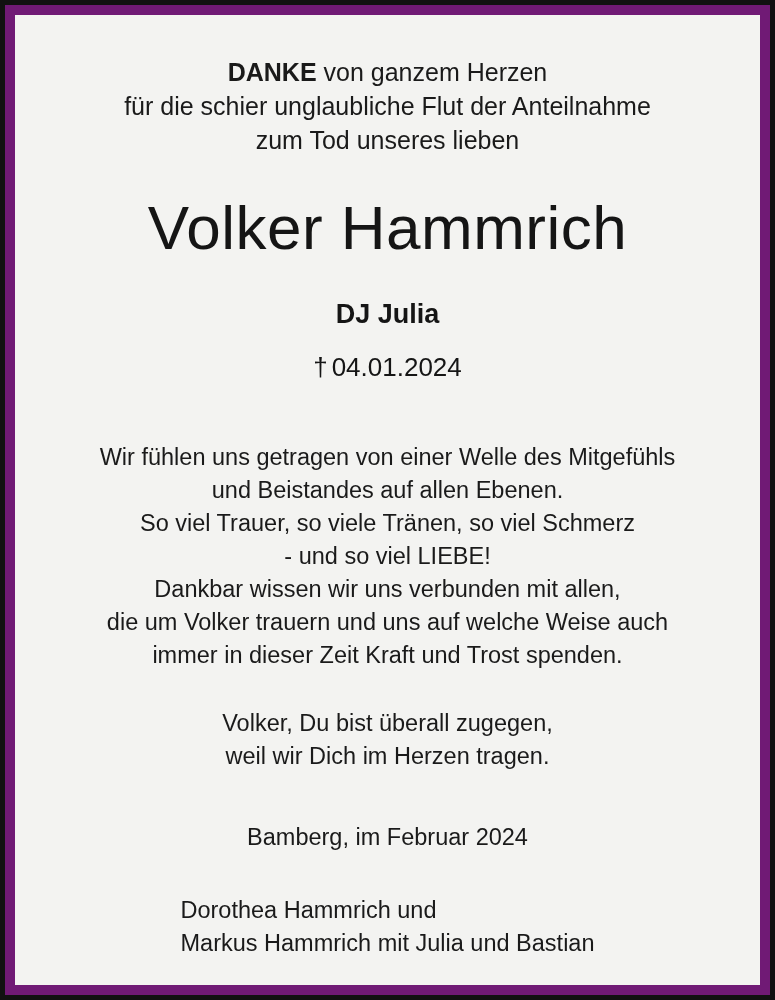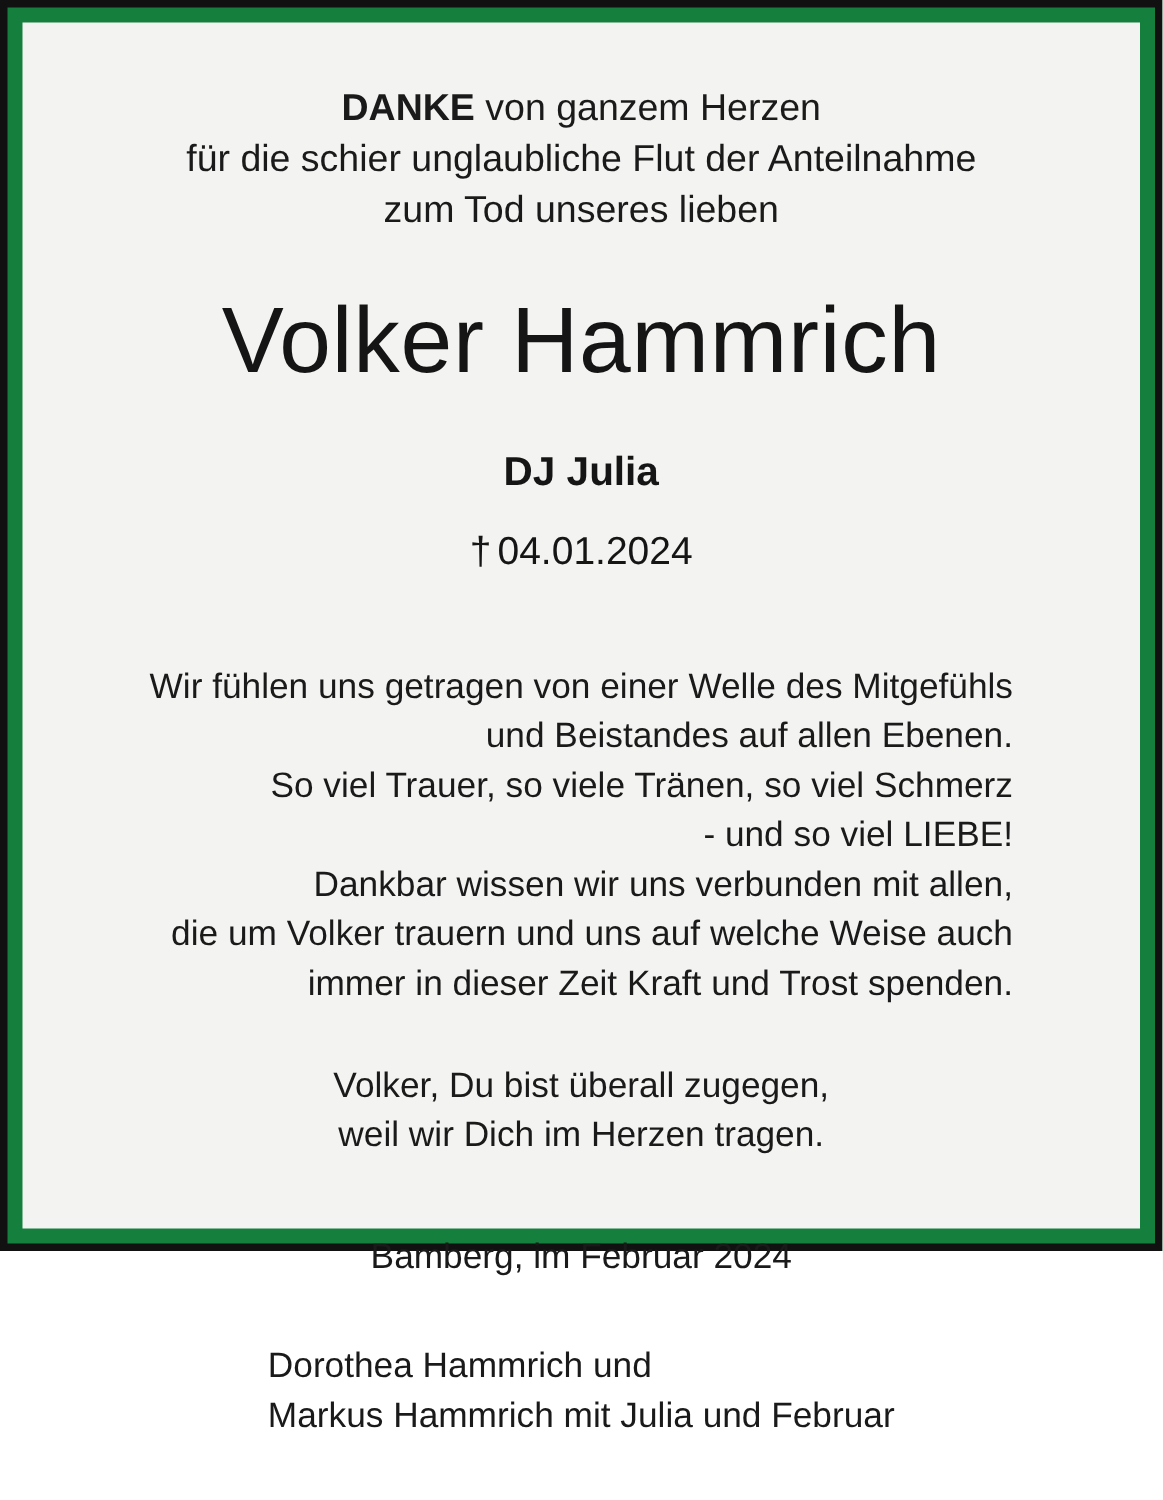--- a/index.html
+++ b/index.html
@@ -9,23 +9,23 @@
   }
   body {
     width: 775px;
     height: 1000px;
     font-family: "Liberation Sans", sans-serif;
     color: #1a1a1a;
   }
   .notice-frame {
     box-sizing: border-box;
     width: 775px;
-    height: 834px;
+    height: 1000px;
     border: 5px solid #111111;
-    background: #15803d;
+    background: #701a75;
     padding: 10px;
   }
   .notice-inner {
     box-sizing: border-box;
     width: 100%;
     height: 100%;
     background: #f3f3f1;
     display: flex;
     flex-direction: column;
     align-items: center;
@@ -66,21 +66,21 @@
     font-size: 26px;
     text-align: center;
     color: #151515;
   }
   .cross-symbol {
     font-size: 26px;
     padding-right: 4px;
   }
   .body-block {
     margin-top: 58px;
-    text-align: right;
+    text-align: center;
     font-size: 23.5px;
     line-height: 33px;
     color: #1a1a1a;
   }
   .body-line {
     display: block;
     white-space: nowrap;
   }
   .verse-block {
     margin-top: 35px;
@@ -136,17 +136,17 @@
 
     <div class="verse-block">
       <span class="body-line">Volker, Du bist überall zugegen,</span>
       <span class="body-line">weil wir Dich im Herzen tragen.</span>
     </div>
 
     <div class="place-date">Bamberg, im Februar 2024</div>
 
     <div class="survivors-block">
       <span class="body-line">Dorothea Hammrich und</span>
-      <span class="body-line">Markus Hammrich mit Julia und Februar</span>
+      <span class="body-line">Markus Hammrich mit Julia und Bastian</span>
     </div>
 
   </div>
 </div>
 
 </body></html>

